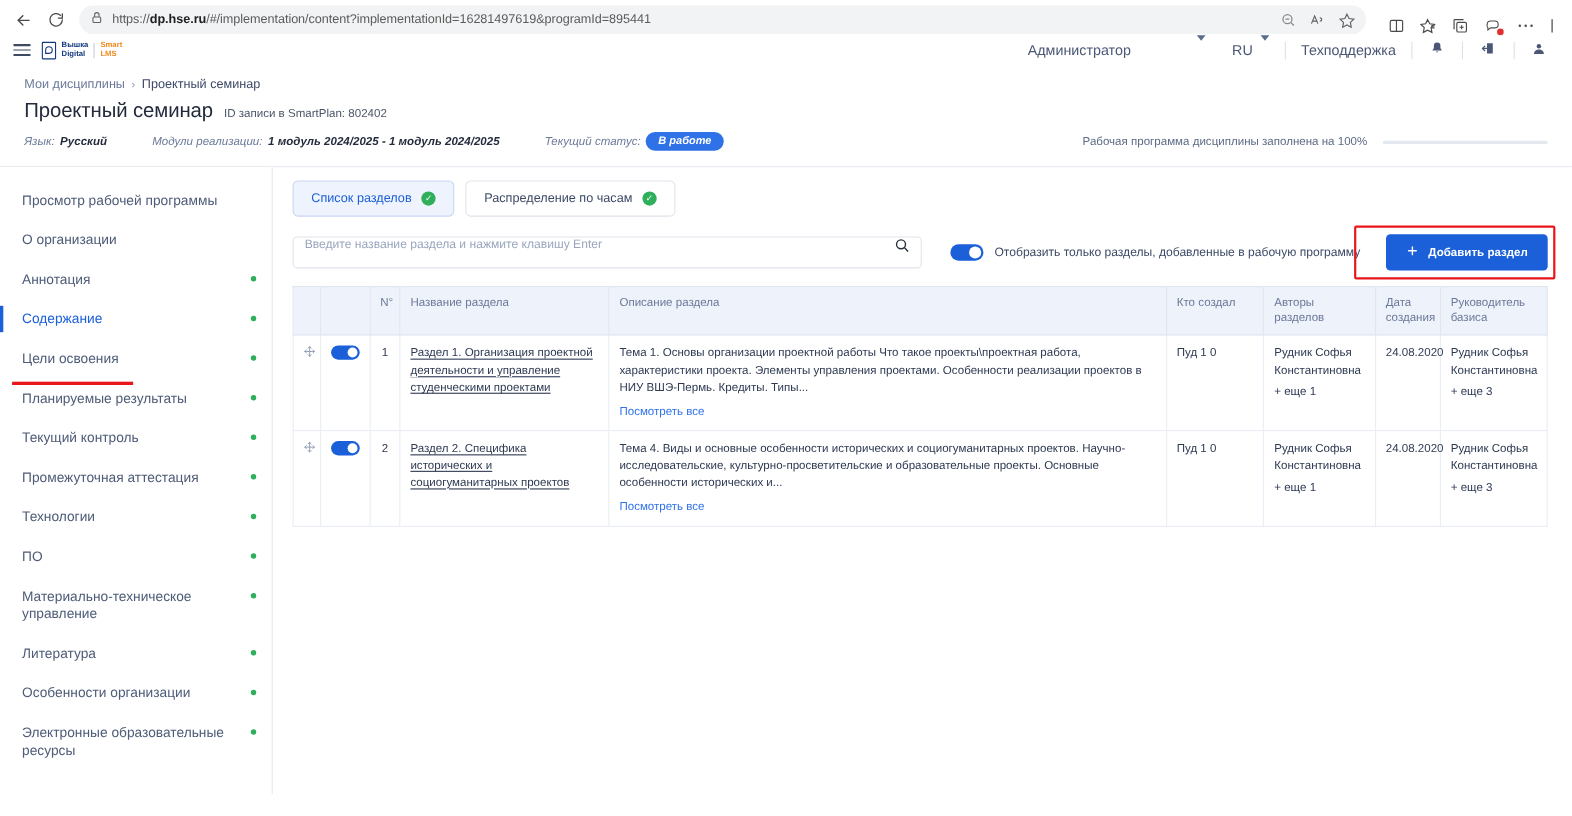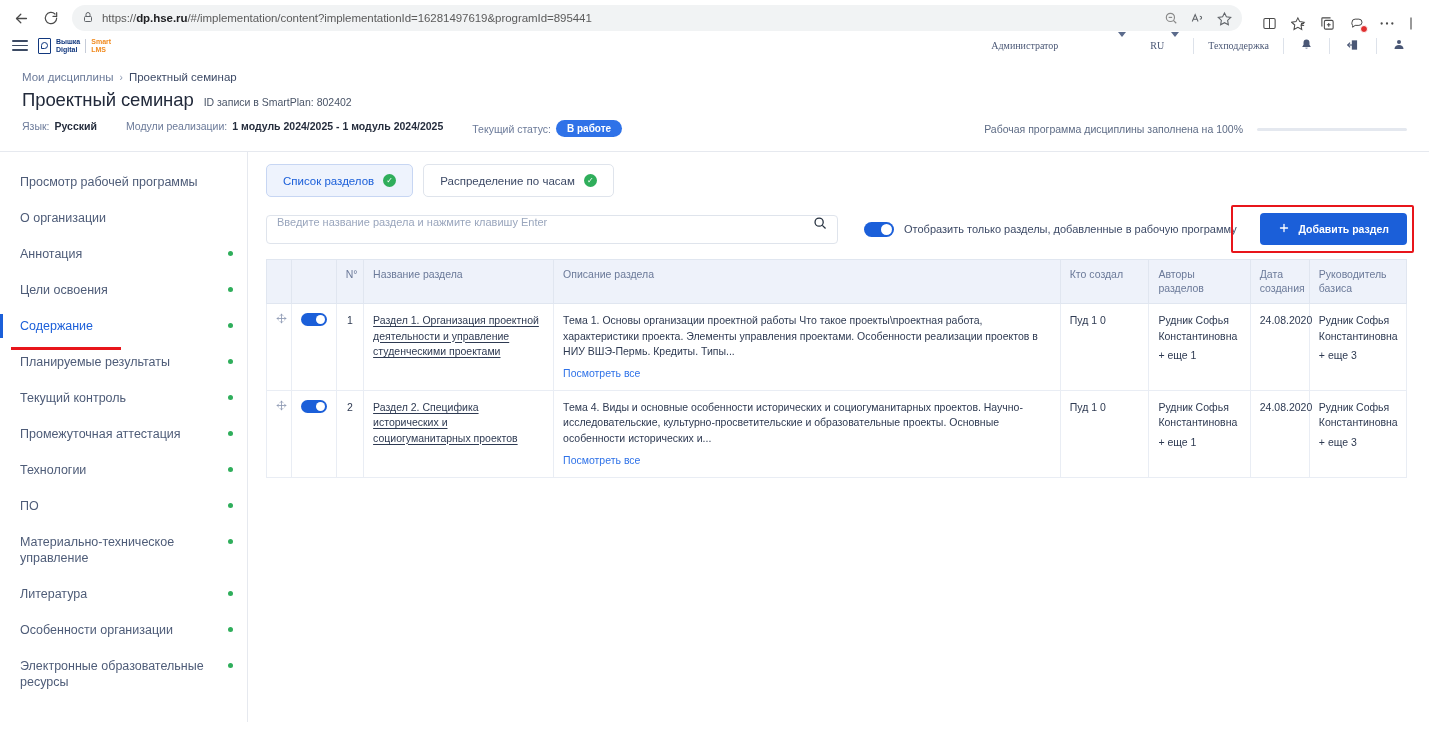--- a/index.html
+++ b/index.html
@@ -82,39 +82,39 @@
   }
   .logo-mark::after {
     content:""; position:absolute; left: 2px; top: 3px;
     width: 5px; height: 5px; border: 1.6px solid #12387e; border-radius: 50% 50% 50% 0;
   }
   .logo-txt1 { font-size: 7px; line-height: 8px; color: #12387e; font-weight: bold; }
   .logo-sep { width: 1px; height: 14px; background: #c6ccd8; }
   .logo-txt2 { font-size: 7px; line-height: 8px; color: #f08a1e; font-weight: bold; }
 
   .header-right { margin-left: auto; display: flex; align-items: center; gap: 0; }
-  .hr-item { font-size: 10px; color: #4a5775; padding: 0 10px; white-space: nowrap; font-family: Liberation Serif, serif; }
+  .hr-item { font-size: 13px; color: #4a5775; padding: 0 10px; white-space: nowrap; }
   .caret { width: 0; height: 0; border-left: 4.5px solid transparent; border-right: 4.5px solid transparent; border-top: 5px solid #5b6b8c; }
   .hr-divider { width: 1px; height: 16px; background: #dde2ea; margin: 0 4px; }
 
   
   .page-head {
     padding: 10px 22px 0 22px;
     position: relative;
     border-bottom: 1px solid #e6e9ef;
     padding-bottom: 14px;
   }
   .breadcrumb { font-size: 11.5px; color: #6b7a99; display: flex; align-items: center; gap: 6px; }
   .breadcrumb .crumb-link { color: #6b7a99; }
   .breadcrumb .crumb-sep { color: #8a97b1; font-size: 10px; }
   .breadcrumb .crumb-cur { color: #3d4a66; }
   .title-row { display: flex; align-items: baseline; gap: 10px; margin-top: 6px; }
   .title-row h1 { font-size: 18.5px; font-weight: normal; color: #222a3b; letter-spacing: -0.1px; }
   .title-meta { font-size: 10.5px; color: #4a5568; }
-  .meta-row { display: flex; align-items: flex-start; gap: 5px; margin-top: 9px; font-size: 10.5px; }
+  .meta-row { display: flex; align-items: center; gap: 17px; margin-top: 9px; font-size: 10.5px; font-style: italic; }
   .meta-label { color: #6b7a99; }
   .meta-val { color: #252d3d; font-weight: bold; }
   .meta-group { margin-right: 24px; display:flex; align-items:center; gap:5px; }
   .badge-status {
     background: #2f72e8; color: #fff; font-size: 10px; font-weight: bold;
     padding: 3px 11px; border-radius: 11px; display:inline-block;
   }
 
   .head-actions { position: absolute; right: 22px; top: 12px; display: flex; gap: 10px; }
   .btn {
@@ -414,22 +414,22 @@
     </span>
   </div>
 </div>
 
 <div class="body-wrap">
 
   <nav class="sidebar" id="sidebar">
       <div class="nav-item"><span>Просмотр рабочей программы</span></div>
       <div class="nav-item"><span>О организации</span></div>
       <div class="nav-item"><span>Аннотация</span><span class="nav-dot"></span></div>
+      <div class="nav-item active"><span>Содержание</span><span class="nav-dot"></span></div>
       <div class="nav-item"><span>Цели освоения</span><span class="nav-dot"></span></div>
-      <div class="nav-item active"><span>Содержание</span><span class="nav-dot"></span></div>
       <div class="redline" style="top: 195px;"></div>
       <div class="nav-item"><span>Планируемые результаты</span><span class="nav-dot"></span></div>
       <div class="nav-item"><span>Текущий контроль</span><span class="nav-dot"></span></div>
       <div class="nav-item"><span>Промежуточная аттестация</span><span class="nav-dot"></span></div>
       <div class="nav-item"><span>Технологии</span><span class="nav-dot"></span></div>
       <div class="nav-item"><span>ПО</span><span class="nav-dot"></span></div>
       <div class="nav-item"><span>Материально-техническое управление</span><span class="nav-dot"></span></div>
       <div class="nav-item"><span>Литература</span><span class="nav-dot"></span></div>
       <div class="nav-item"><span>Особенности организации</span><span class="nav-dot"></span></div>
       <div class="nav-item"><span>Электронные образовательные ресурсы</span><span class="nav-dot"></span></div>

